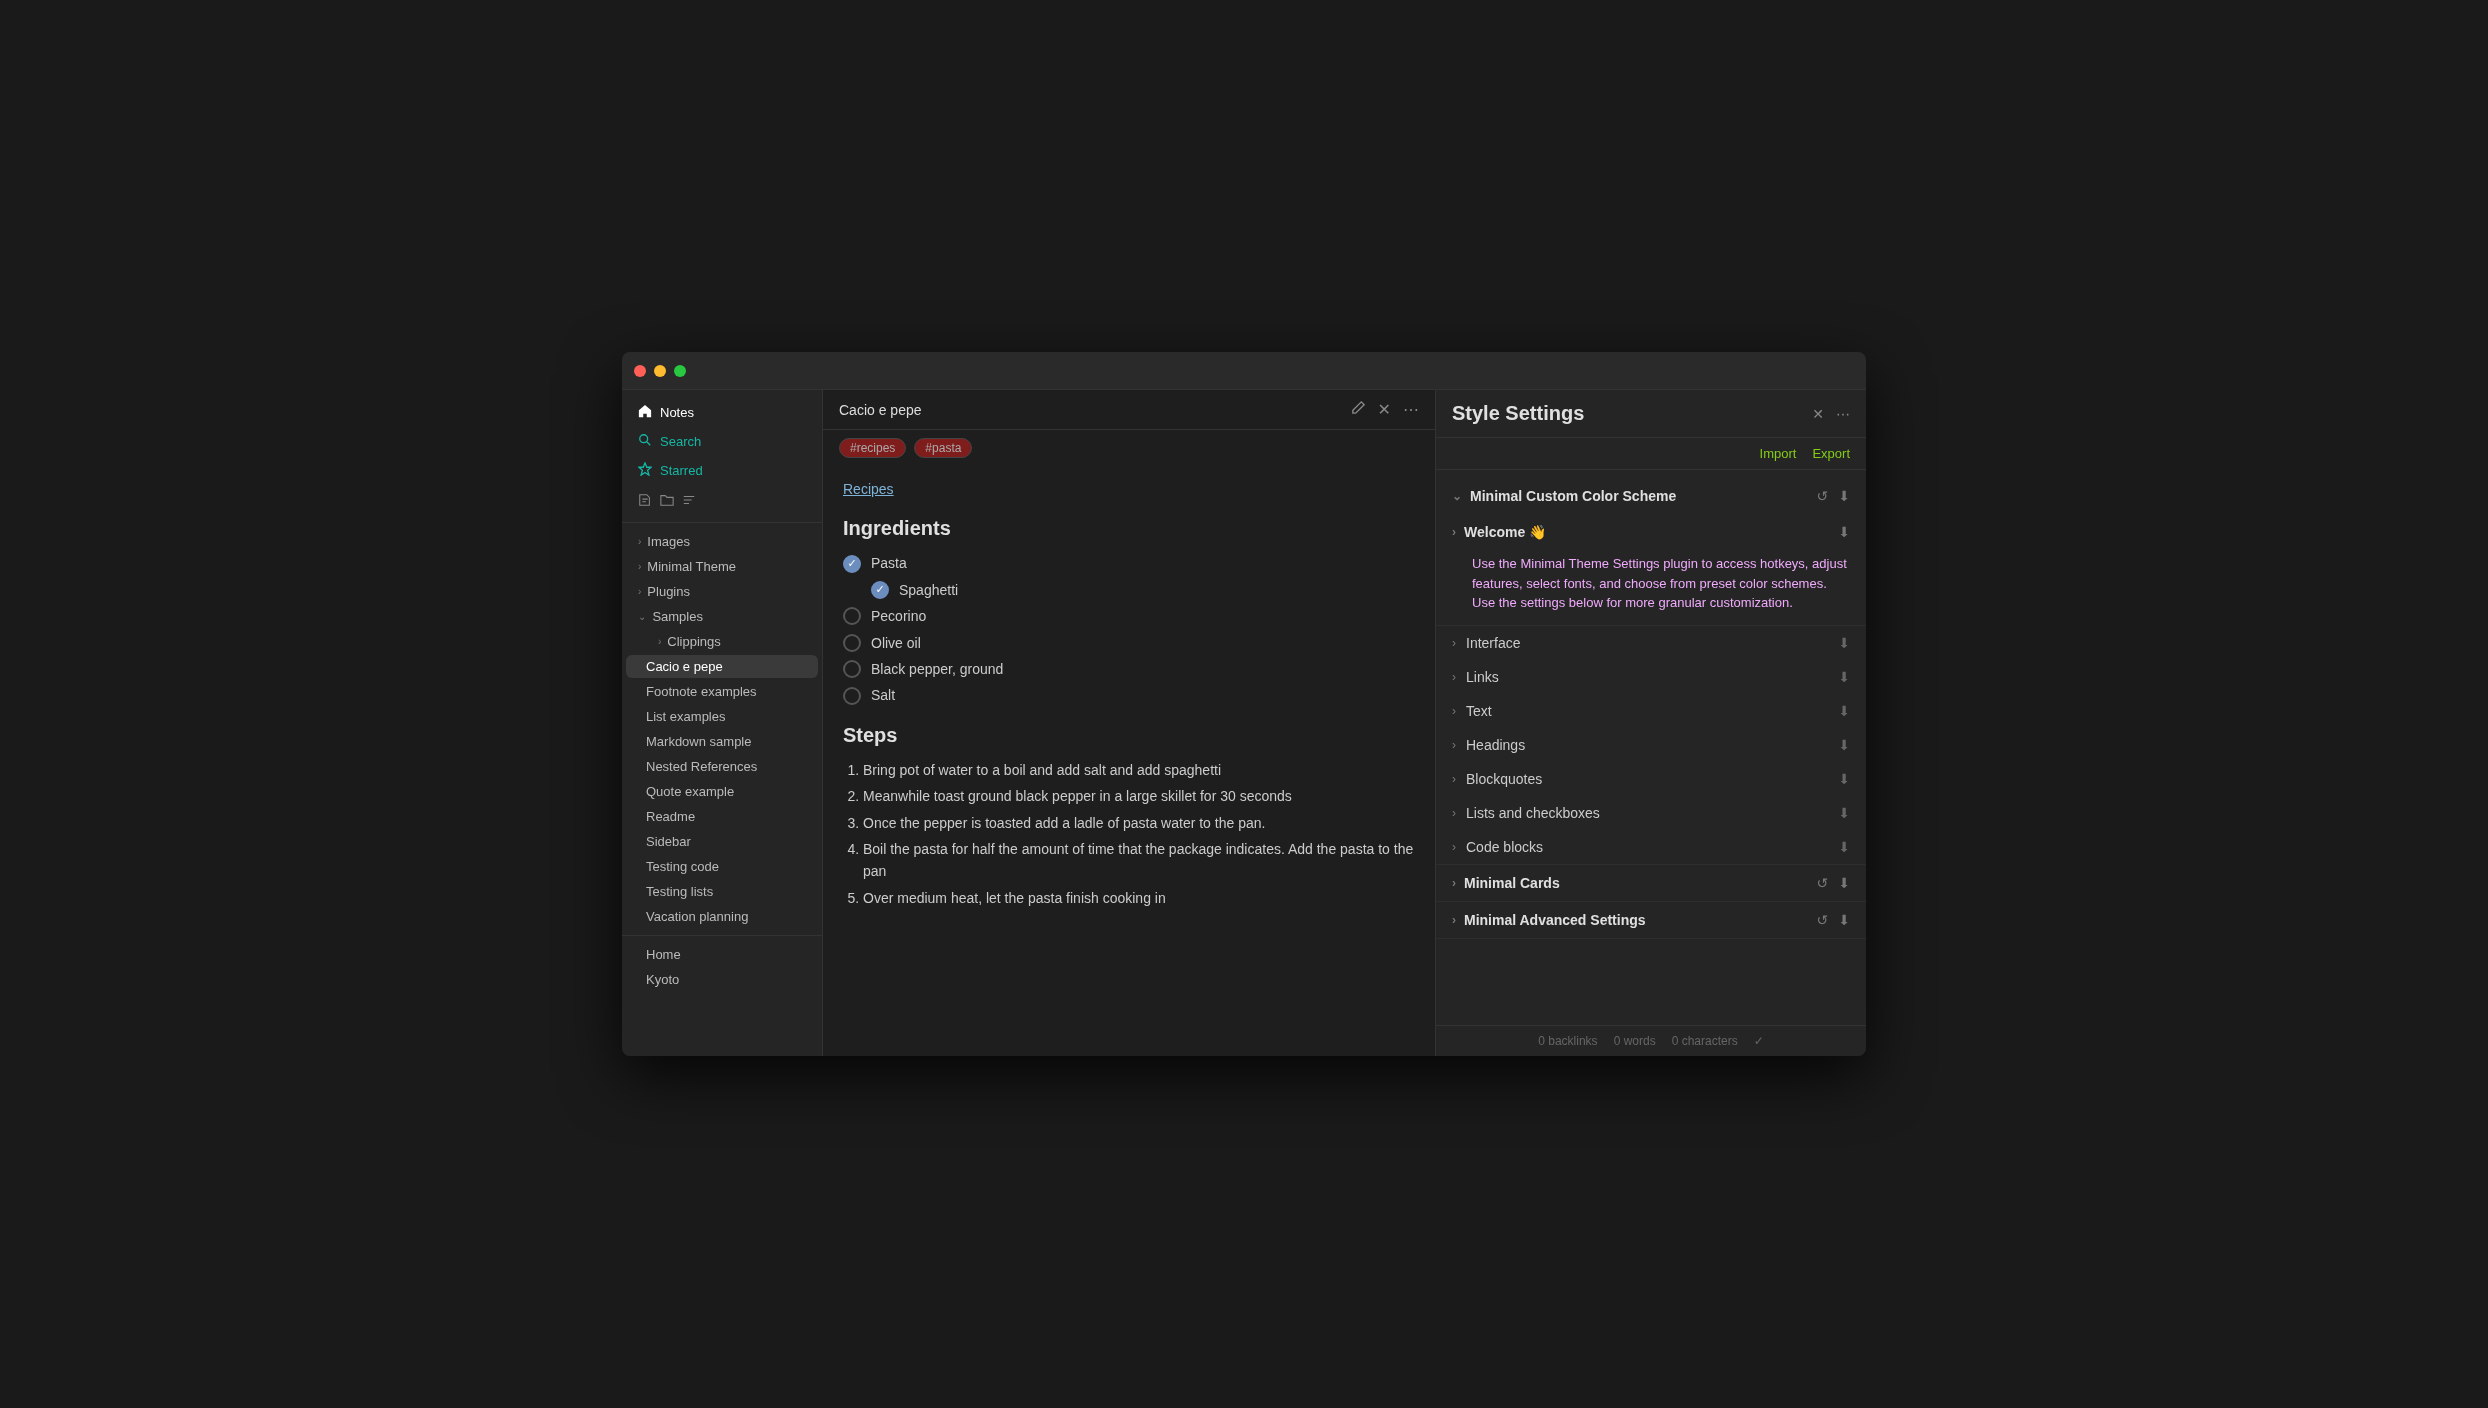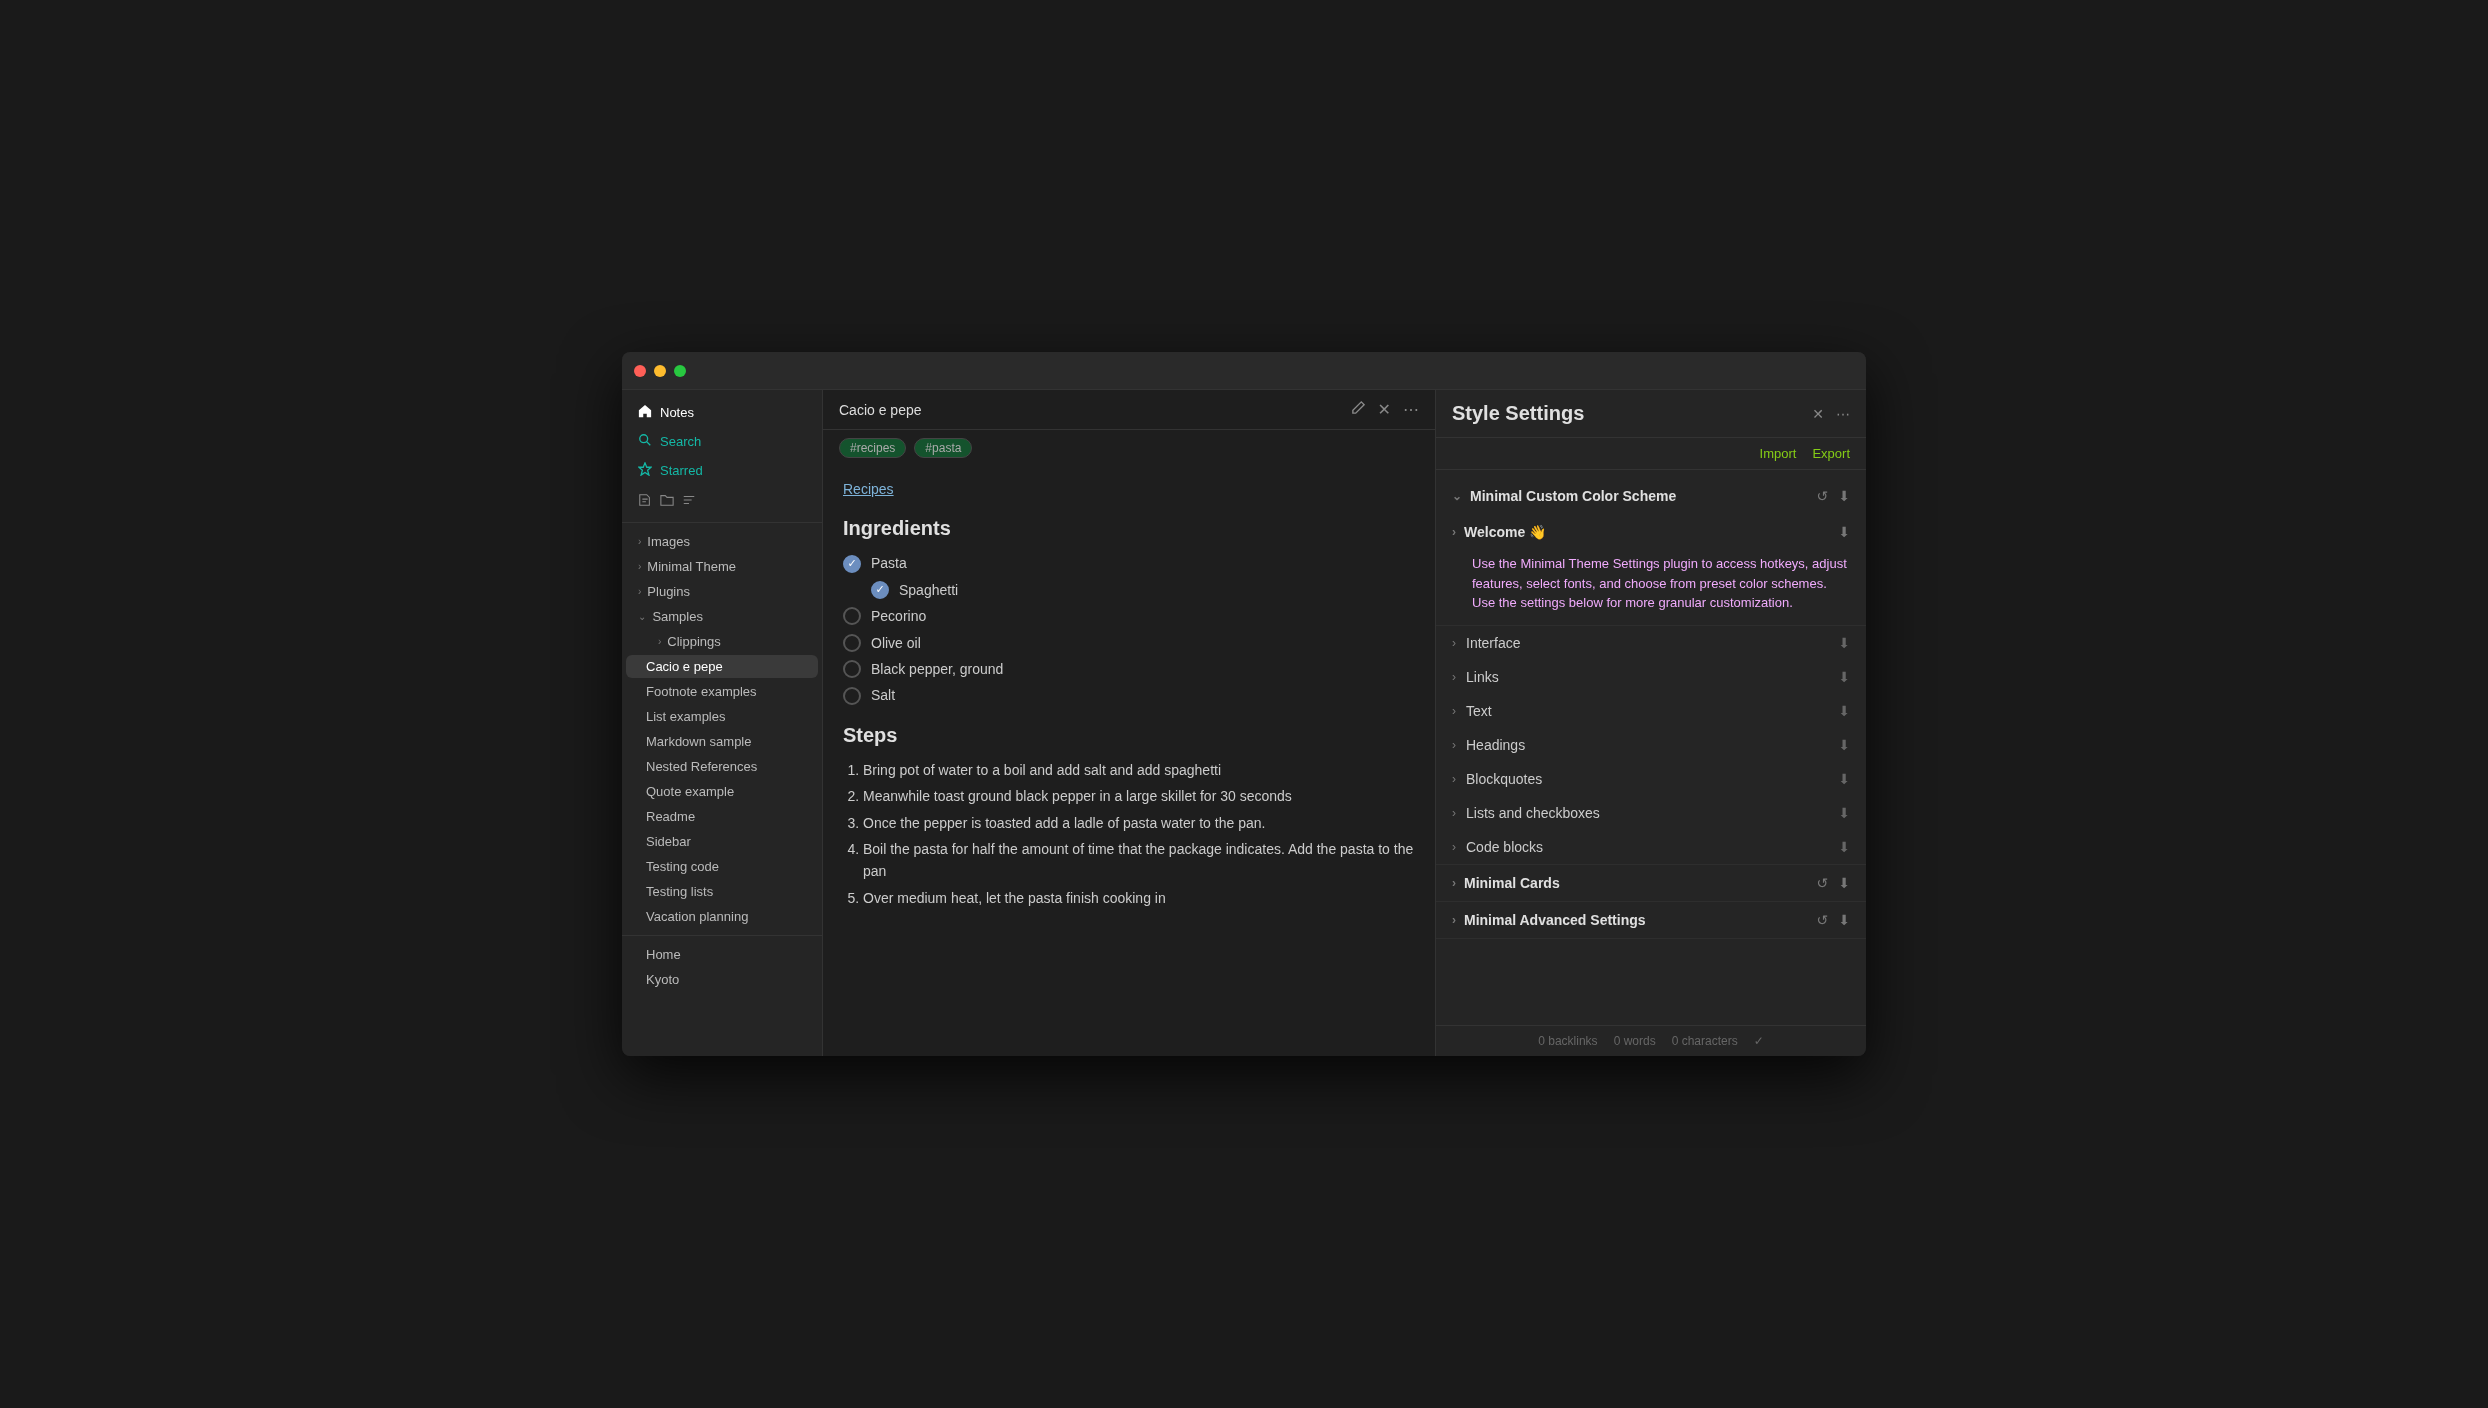--- a/index.html
+++ b/index.html
@@ -146,21 +146,21 @@
     .note-header-btn {
       cursor: pointer;
       color: #888;
     }
     .note-tags {
       display: flex;
       gap: 8px;
       padding: 8px 16px;
     }
     .tag {
-      background: #14532d;
+      background: #7f1d1d;
       border: 1px solid #444;
       border-radius: 12px;
       padding: 2px 10px;
       font-size: 12px;
       color: #aaa;
     }
     .note-body {
       flex: 1;
       padding: 12px 20px;
       overflow-y: auto;

